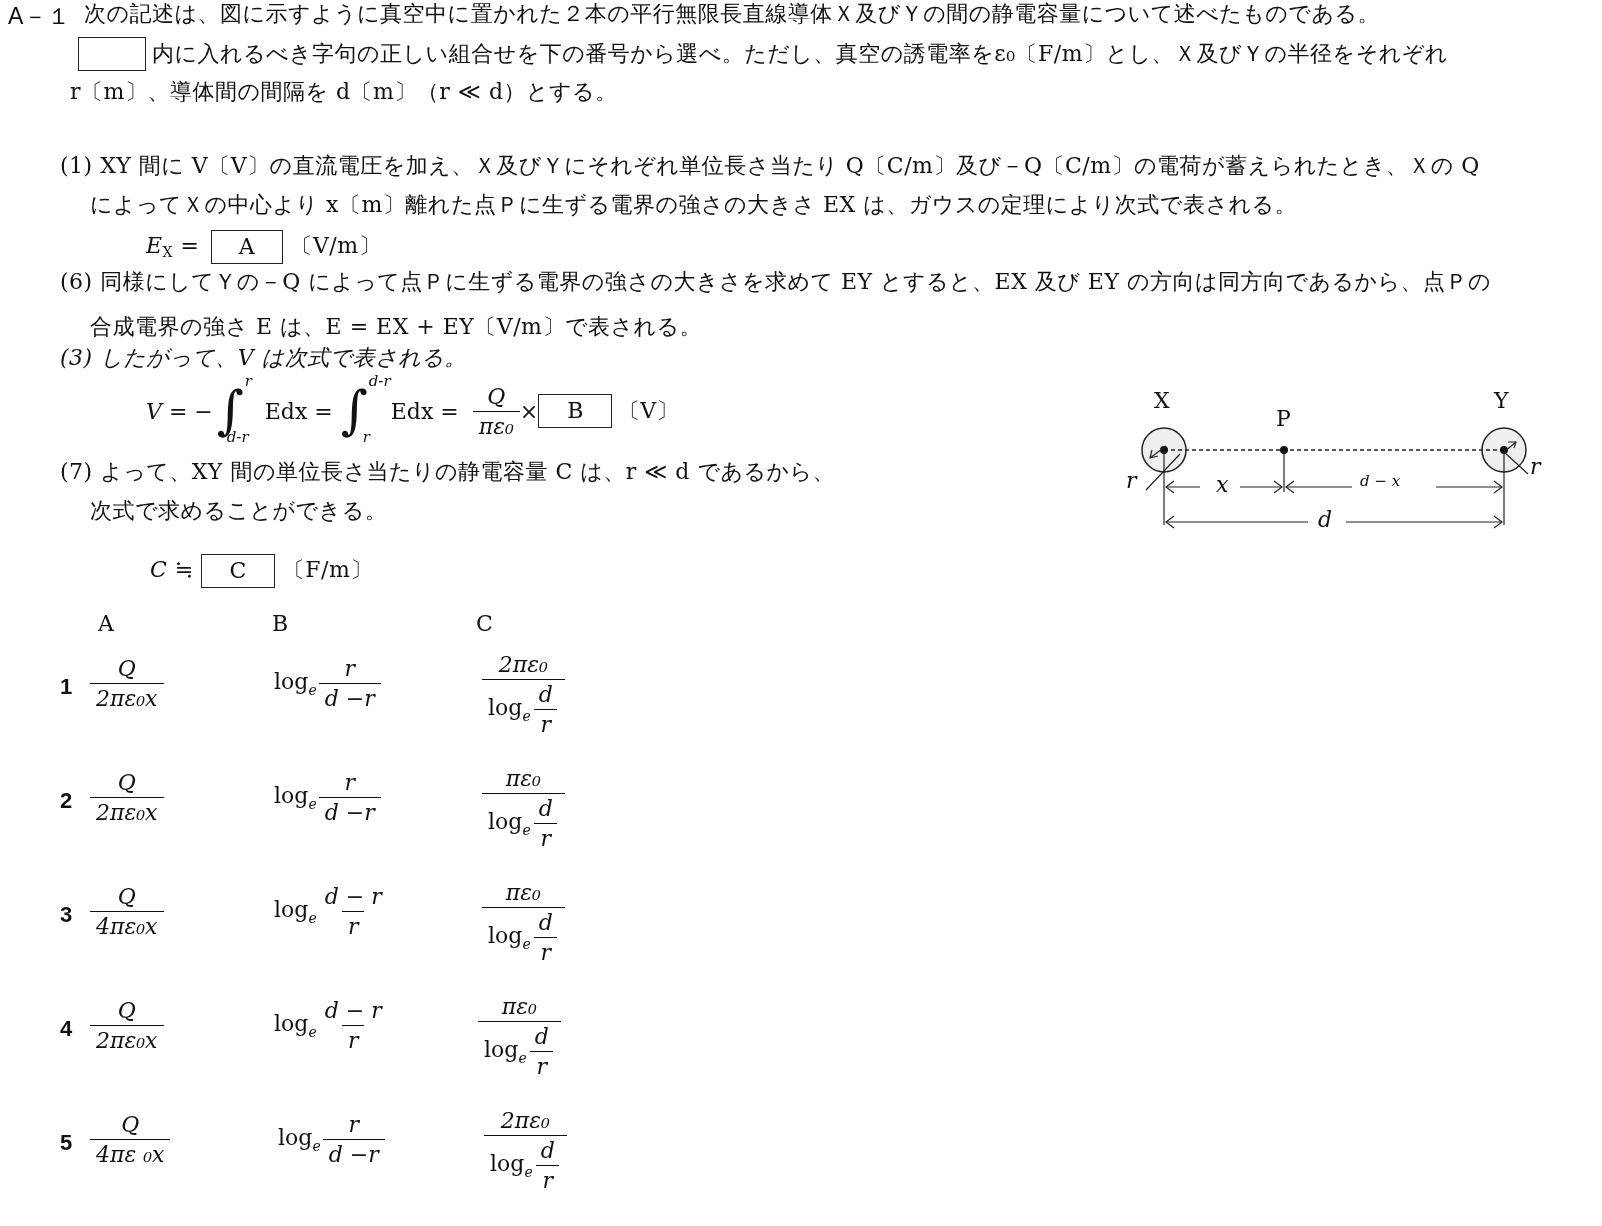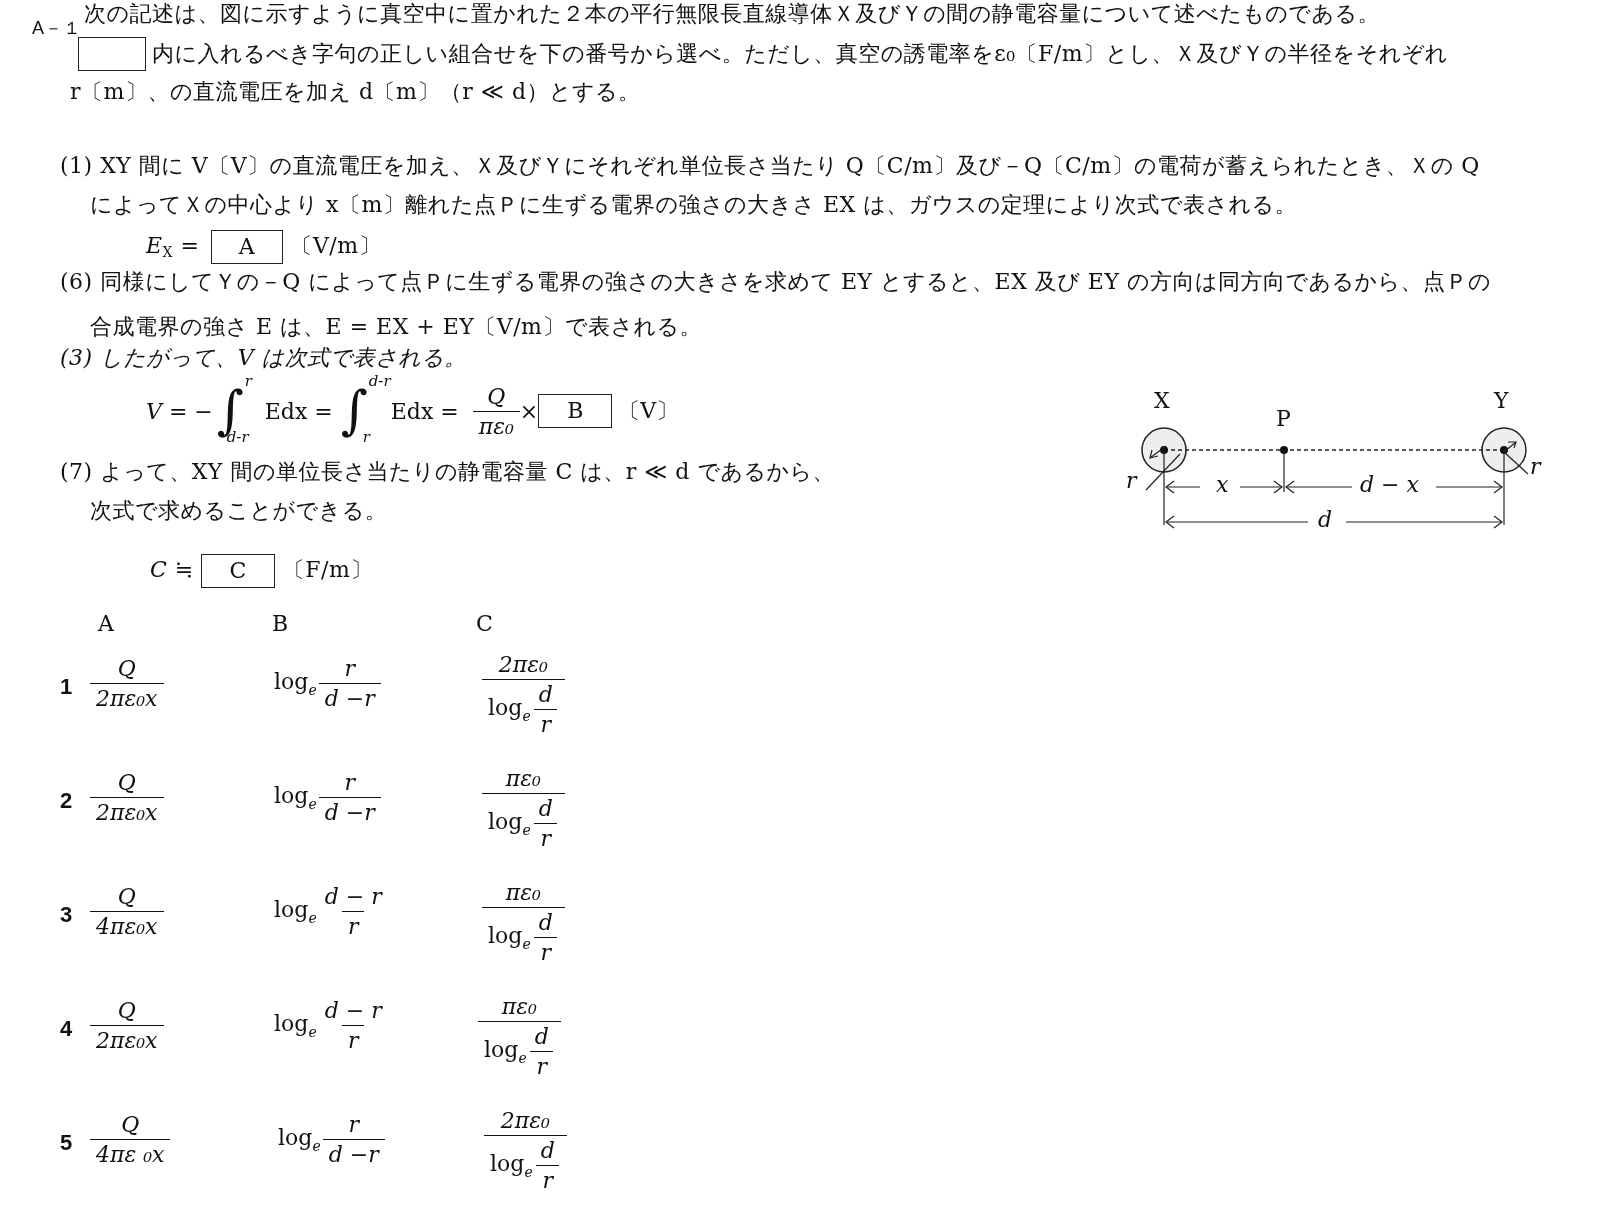--- a/index.html
+++ b/index.html
@@ -17,25 +17,25 @@
   .logfrac { display:inline-flex; align-items:center; font-size:22px; }
   .logfrac .lg { margin-right:2px; }
   .logfrac .lg .e { font-size:14px; font-style:italic; vertical-align:-6px; }
   .optnum { font-family:"Liberation Sans","DejaVu Sans",sans-serif; font-weight:bold; font-size:22px; }
   .intg { font-size:52px; font-family:"DejaVu Serif",serif; font-weight:lighter; line-height:52px; }
   .lim { font-size:15px; font-style:italic; }
 </style>
 </head>
 <body>
 
-<div class="abs txt sans" style="left:8px;top:14px;font-size:18px;margin-left:24px;">A－１</div>
+<div class="abs txt sans" style="left:8px;top:2px;font-size:23px;">A－１</div>
 <div class="abs txt" style="left:84px;top:2px;font-family:Liberation Mono, monospace;">次の記述は、図に示すように真空中に置かれた２本の平行無限長直線導体Ｘ及びＹの間の静電容量について述べたものである。</div>
 <div class="abs box" style="left:78px;top:37px;width:66px;height:32px;"></div>
 <div class="abs txt" style="left:152px;top:40px;">内に入れるべき字句の正しい組合せを下の番号から選べ。ただし、真空の誘電率をε₀〔F/m〕とし、Ｘ及びＹの半径をそれぞれ</div>
-<div class="abs txt" style="left:70px;top:78px;">r〔m〕、の直流電圧を加え d〔m〕（r ≪ d）とする。</div>
+<div class="abs txt" style="left:70px;top:78px;">r〔m〕、導体間の間隔を d〔m〕（r ≪ d）とする。</div>
 
 <div class="abs txt" style="left:60px;top:152px;">(1)  XY 間に V〔V〕の直流電圧を加え、Ｘ及びＹにそれぞれ単位長さ当たり Q〔C/m〕及び－Q〔C/m〕の電荷が蓄えられたとき、Ｘの Q</div>
 <div class="abs txt" style="left:90px;top:191px;">によってＸの中心より x〔m〕離れた点Ｐに生ずる電界の強さの大きさ EX は、ガウスの定理により次式で表される。</div>
 <div class="abs txt" style="left:146px;top:230px;">
   <span class="it">E</span><span class="sub">X</span>
   <span>=</span>
   <span class="box" style="width:70px;height:32px;line-height:32px;margin-left:4px;">A</span>
   <span>〔V/m〕</span>
 </div>
 
@@ -104,21 +104,21 @@
     <polyline points="34,126 26,132 34,138" fill="none" stroke="#222" stroke-width="1.2"></polyline>
     <line x1="206" y1="132" x2="362" y2="132" stroke="#222" stroke-width="1.2"></line>
     <polyline points="354,126 362,132 354,138" fill="none" stroke="#222" stroke-width="1.2"></polyline>
   </svg>
   <span class="abs" style="left:14px;top:-2px;font-size:22px;">X</span>
   <span class="abs" style="left:136px;top:16px;font-size:22px;">P</span>
   <span class="abs" style="left:354px;top:-2px;font-size:22px;">Y</span>
   <span class="abs it" style="left:-14px;top:78px;font-size:22px;">r</span>
   <span class="abs it" style="left:390px;top:64px;font-size:22px;">r</span>
   <span class="abs it" style="left:76px;top:82px;font-size:22px;">x</span>
-  <span class="abs it" style="left:220px;top:82px;font-size:22px;">d − x</span>
+  <span class="abs it" style="left:220px;top:82px;font-size:15px;">d − x</span>
   <span class="abs it" style="left:178px;top:117px;font-size:22px;">d</span>
 </div>
 
 <div class="abs txt" style="left:98px;top:610px;">A</div>
 <div class="abs txt" style="left:272px;top:610px;">B</div>
 <div class="abs txt" style="left:476px;top:610px;">C</div>
 
 <div class="abs" style="left:0;top:652px;width:700px;height:100px;">
   <span class="abs optnum" style="left:60px;top:22px;">1</span>
   <span class="abs frac" style="left:90px;top:4px;">

